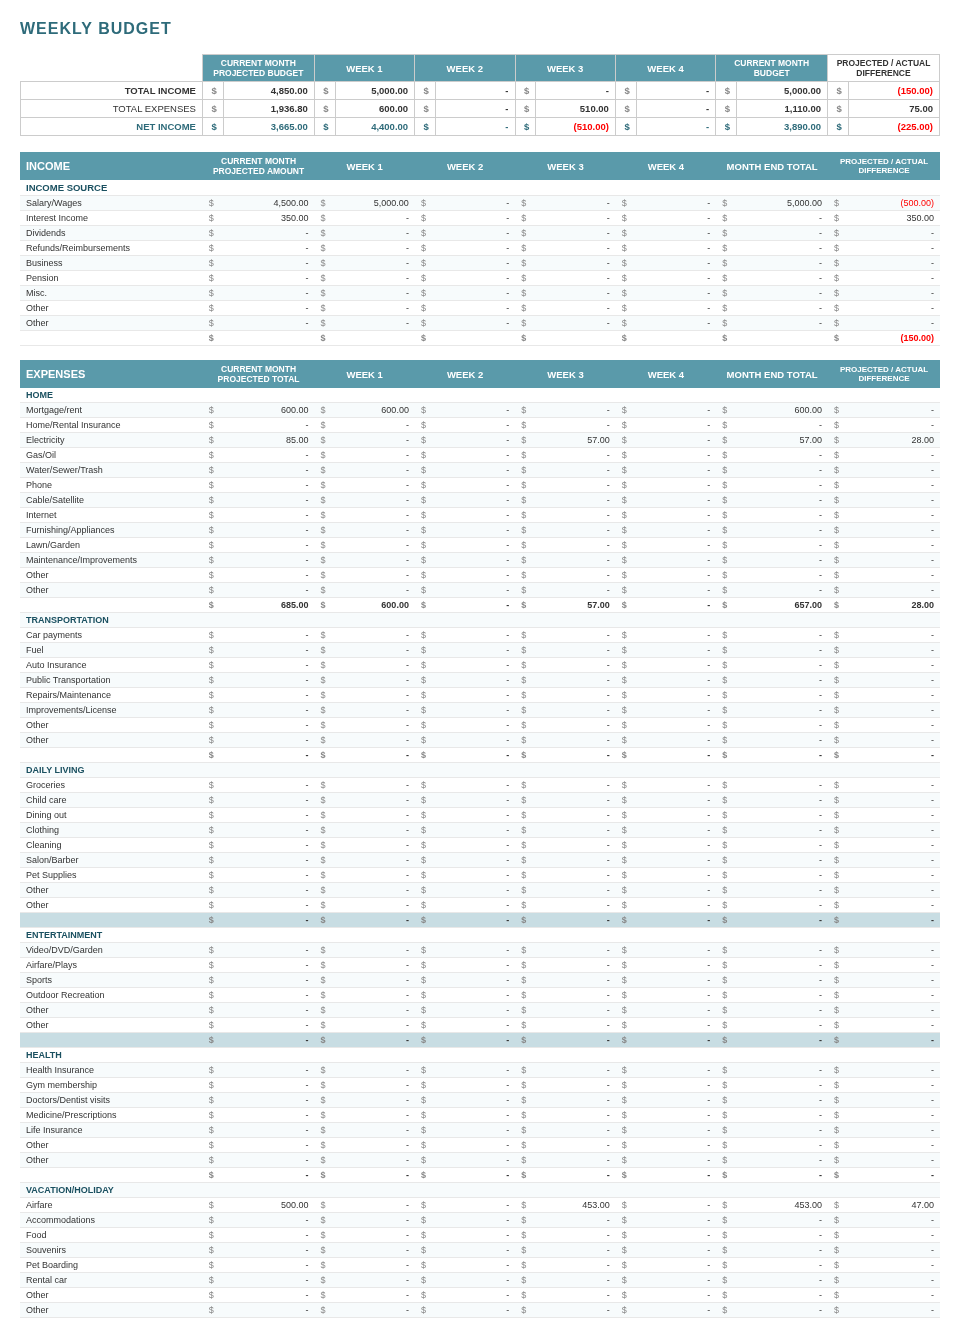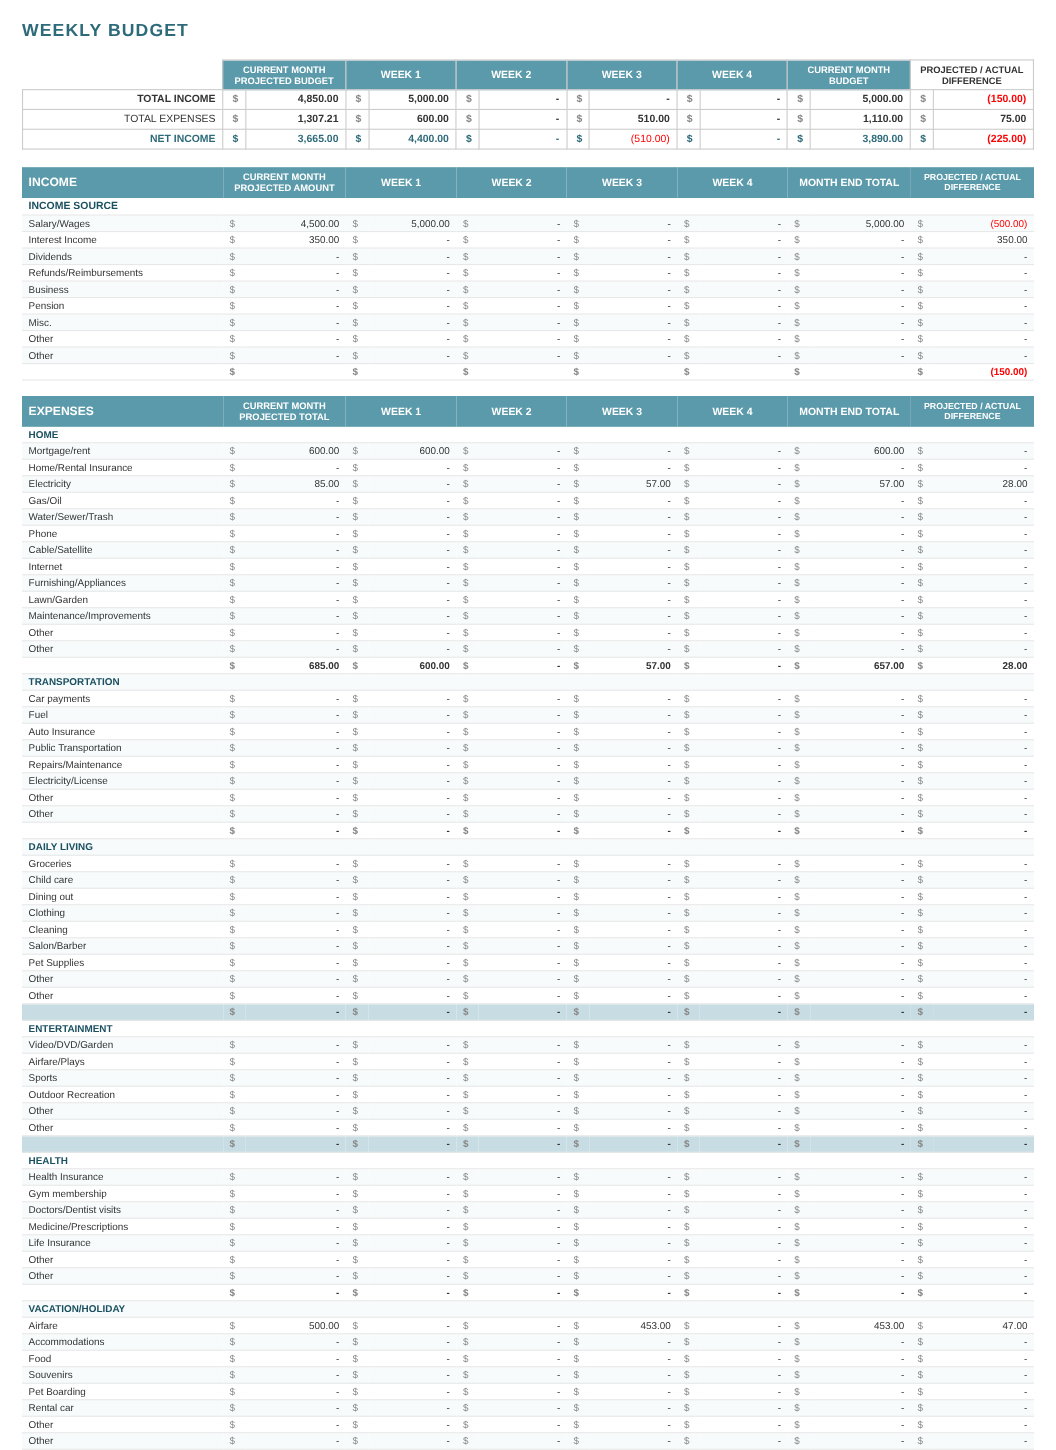--- a/index.html
+++ b/index.html
@@ -154,21 +154,21 @@
     <td style="color:#888;font-weight:bold;">$</td>
     <td class="data-cell" style="font-weight:bold;">-</td>
     <td style="color:#888;font-weight:bold;">$</td>
     <td class="data-cell" style="font-weight:bold;">5,000.00</td>
     <td style="color:#888;font-weight:bold;">$</td>
     <td class="data-cell" style="font-weight:bold;color:red;">(150.00)</td>
   </tr>
       <tr>
     <td style="font-weight:normal;">TOTAL EXPENSES</td>
     <td style="color:#888;font-weight:bold;">$</td>
-    <td class="data-cell" style="font-weight:bold;">1,307.21</td>
+    <td class="data-cell" style="font-weight:bold;">1,936.80</td>
     <td style="color:#888;font-weight:bold;">$</td>
     <td class="data-cell" style="font-weight:bold;">600.00</td>
     <td style="color:#888;font-weight:bold;">$</td>
     <td class="data-cell" style="font-weight:bold;">-</td>
     <td style="color:#888;font-weight:bold;">$</td>
     <td class="data-cell" style="font-weight:bold;">510.00</td>
     <td style="color:#888;font-weight:bold;">$</td>
     <td class="data-cell" style="font-weight:bold;">-</td>
     <td style="color:#888;font-weight:bold;">$</td>
     <td class="data-cell" style="font-weight:bold;">1,110.00</td>
@@ -177,21 +177,21 @@
   </tr>
       <tr class="net-row">
     <td style="color:#2e6b7a;font-weight:bold;">NET INCOME</td>
     <td style="color:#888;font-weight:bold;color:#2e6b7a;">$</td>
     <td class="data-cell" style="font-weight:bold;color:#2e6b7a;">3,665.00</td>
     <td style="color:#888;font-weight:bold;color:#2e6b7a;">$</td>
     <td class="data-cell" style="font-weight:bold;color:#2e6b7a;">4,400.00</td>
     <td style="color:#888;font-weight:bold;color:#2e6b7a;">$</td>
     <td class="data-cell" style="font-weight:bold;color:#2e6b7a;">-</td>
     <td style="color:#888;font-weight:bold;color:#2e6b7a;">$</td>
-    <td class="data-cell" style="font-weight:normal;color:#2e6b7a;color:red;">(510.00)</td>
+    <td class="data-cell" style="font-weight:bold;color:#2e6b7a;color:red;">(510.00)</td>
     <td style="color:#888;font-weight:bold;color:#2e6b7a;">$</td>
     <td class="data-cell" style="font-weight:bold;color:#2e6b7a;">-</td>
     <td style="color:#888;font-weight:bold;color:#2e6b7a;">$</td>
     <td class="data-cell" style="font-weight:bold;color:#2e6b7a;">3,890.00</td>
     <td style="color:#888;font-weight:bold;color:#2e6b7a;">$</td>
     <td class="data-cell" style="font-weight:bold;color:#2e6b7a;color:red;">(225.00)</td>
   </tr>
     </tbody>
 </table>
 
@@ -756,21 +756,21 @@
     <td style="color:#888;">$</td>
     <td class="data-cell" style="">-</td>
     <td style="color:#888;">$</td>
     <td class="data-cell" style="">-</td>
     <td style="color:#888;">$</td>
     <td class="data-cell" style="">-</td>
     <td style="color:#888;">$</td>
     <td class="data-cell" style="">-</td>
   </tr>
       <tr>
-        <td>Electricity/License</td>
+        <td>Improvements/License</td>
     <td style="color:#888;">$</td>
     <td class="data-cell" style="">-</td>
     <td style="color:#888;">$</td>
     <td class="data-cell" style="">-</td>
     <td style="color:#888;">$</td>
     <td class="data-cell" style="">-</td>
     <td style="color:#888;">$</td>
     <td class="data-cell" style="">-</td>
     <td style="color:#888;">$</td>
     <td class="data-cell" style="">-</td>

